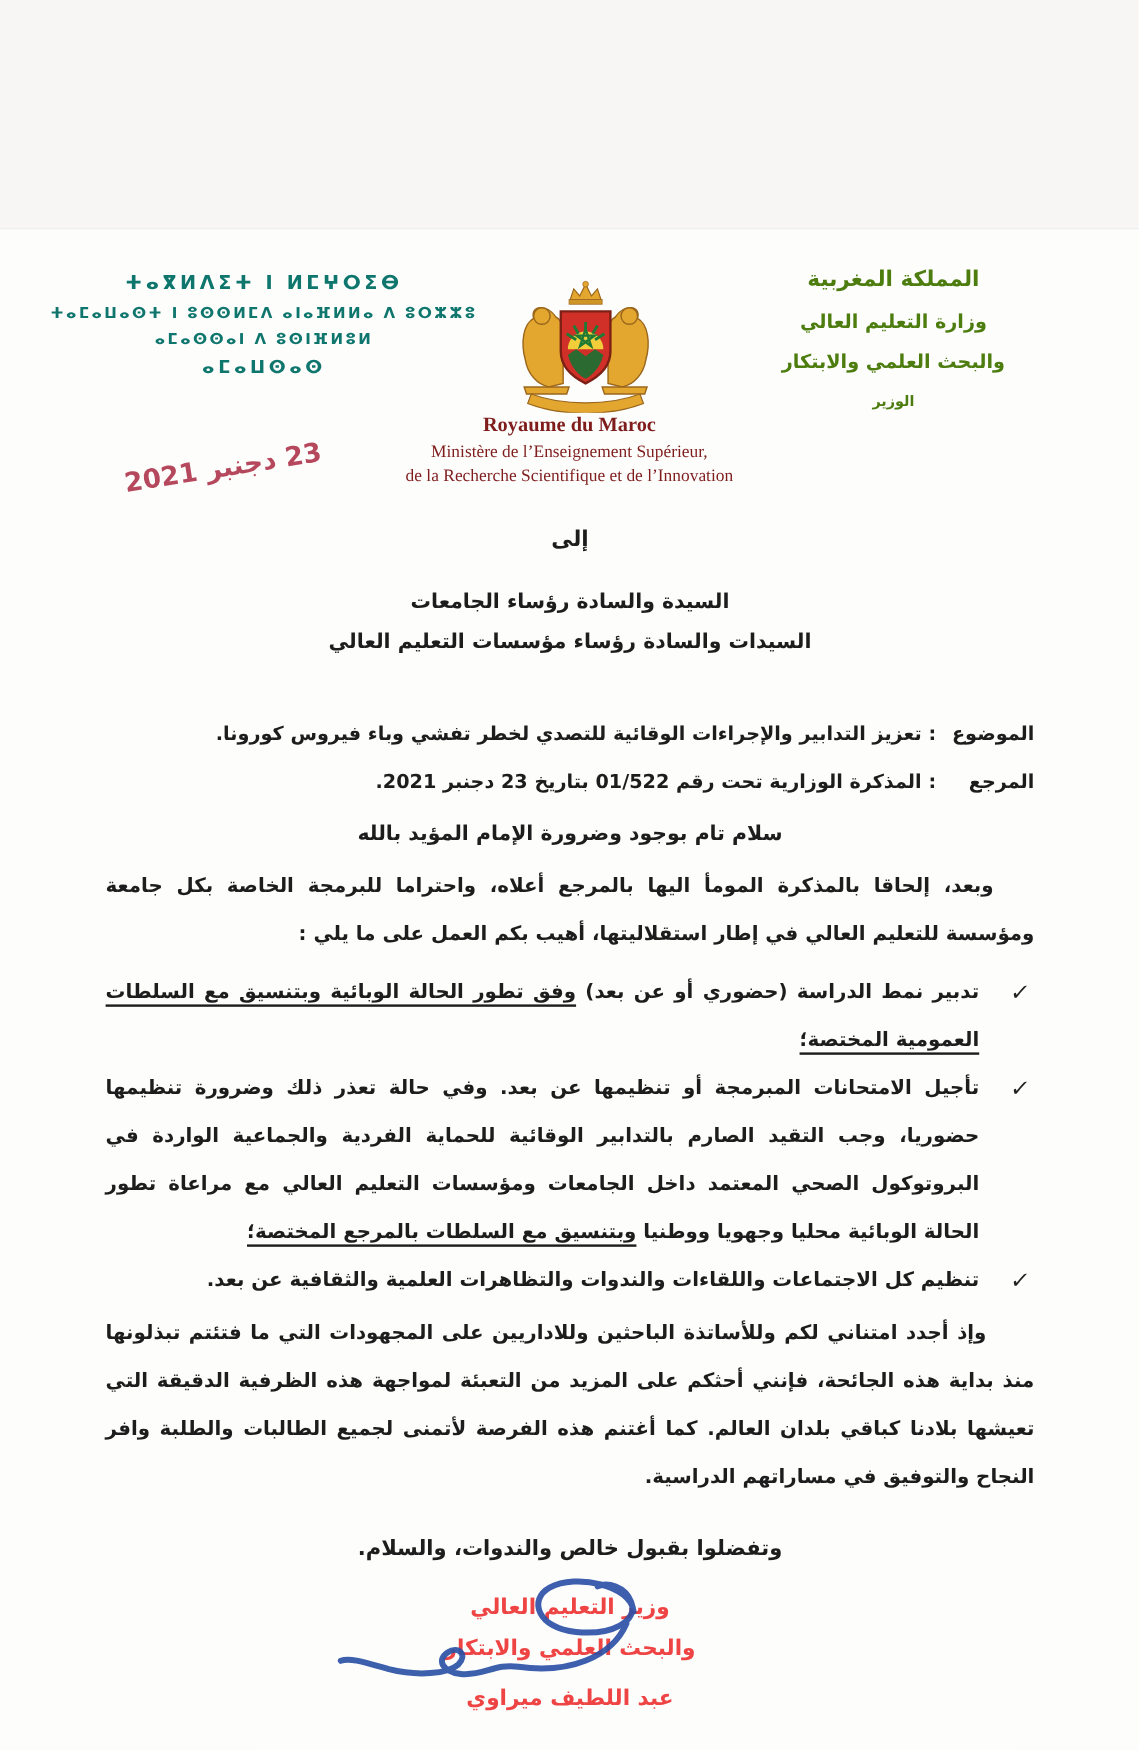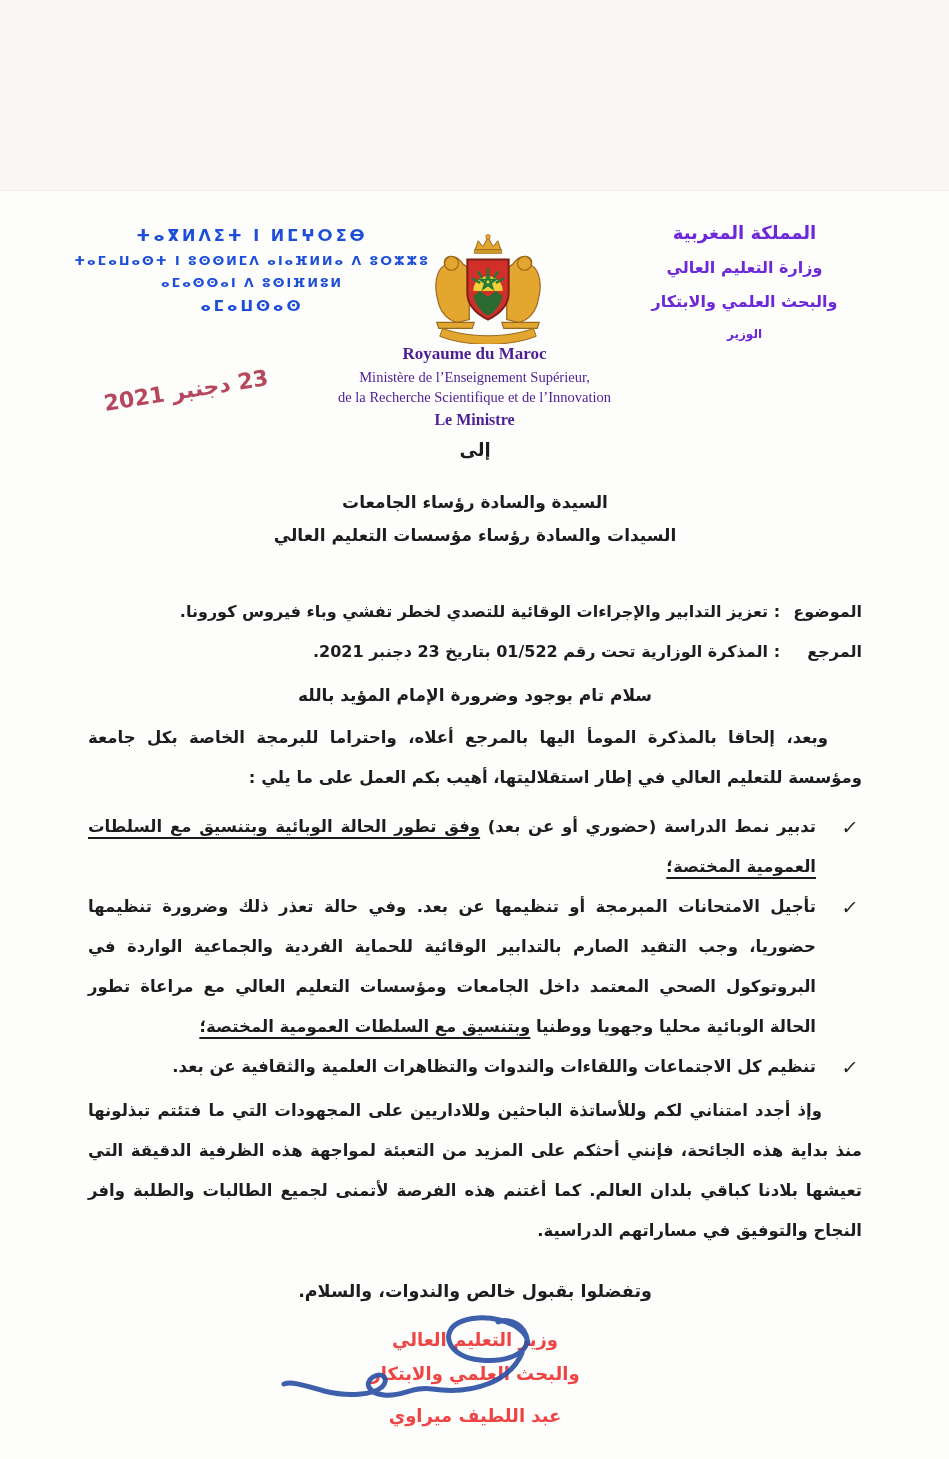--- a/index.html
+++ b/index.html
@@ -13,41 +13,41 @@
     color:#1d1d1d;
   }
   .top-band{
     position:absolute;top:0;left:0;width:949px;height:190px;
     background:#f7f6f5;
     border-bottom:1px solid #f1efee;
   }
   
   .tifinagh-block{
     position:absolute;top:226px;left:36px;width:368px;
-    text-align:center;color:#1d4ed8;margin-left:32px;
+    text-align:center;color:#0f766e;
   }
   .tif-l1{font-size:16px;font-weight:bold;letter-spacing:3px;}
   .tif-l2{font-size:12.5px;font-weight:bold;letter-spacing:2px;margin-top:8px;}
   .tif-l3{font-size:12.5px;font-weight:bold;letter-spacing:2px;margin-top:7px;}
   .tif-l4{font-size:15px;font-weight:bold;letter-spacing:3px;margin-top:7px;}
 
   .arabic-head{
     position:absolute;top:222px;right:82px;width:245px;
-    text-align:center;direction:rtl;font-weight:bold;color:#6d28d9;
+    text-align:center;direction:rtl;font-weight:bold;color:#4d7c0f;
   }
   .ar-h1{font-size:18px;}
   .ar-h2{font-size:16px;margin-top:15px;}
   .ar-h3{font-size:16px;margin-top:15px;}
   .ar-h4{font-size:12px;margin-top:16px;}
 
   .emblem{position:absolute;top:232px;left:424px;width:128px;height:112px;}
 
   .french-block{
     position:absolute;top:344px;left:0;width:949px;text-align:center;
-    font-family:"Liberation Serif","DejaVu Serif",serif;color:#4c1d95;
+    font-family:"Liberation Serif","DejaVu Serif",serif;color:#7f1d1d;
   }
   .fr-1{font-size:17px;font-weight:bold;}
   .fr-2{font-size:14.5px;margin-top:5px;}
   .fr-3{font-size:14.5px;margin-top:3px;}
   .fr-4{font-size:16px;font-weight:bold;margin-top:5px;}
 
   .date-stamp{
     position:absolute;top:378px;left:86px;width:200px;
     direction:rtl;text-align:center;
     color:#b5485c;font-size:22px;font-weight:bold;letter-spacing:2px;
@@ -150,21 +150,20 @@
     <div class="ar-h1">المملكة المغربية</div>
     <div class="ar-h2">وزارة التعليم العالي</div>
     <div class="ar-h3">والبحث العلمي والابتكار</div>
     <div class="ar-h4">الوزير</div>
   </div>
 
   <div class="french-block" lang="fr">
     <div class="fr-1">Royaume du Maroc</div>
     <div class="fr-2">Ministère de l’Enseignement Supérieur,</div>
     <div class="fr-3">de la Recherche Scientifique et de l’Innovation</div>
-    <div class="fr-4">Le Ministre</div>
   </div>
 
   <div class="date-stamp" lang="ar">23 دجنبر 2021</div>
 
   <div class="letter-body" lang="ar">
 
     <div class="to-line">إلى</div>
 
     <div class="addr-wrap">
       <div class="addressee">السيدة والسادة رؤساء الجامعات</div>
@@ -188,21 +187,21 @@
 
     <div class="para intro">وبعد، إلحاقا بالمذكرة المومأ اليها بالمرجع أعلاه، واحتراما للبرمجة الخاصة بكل جامعة ومؤسسة للتعليم العالي في إطار استقلاليتها، أهيب بكم العمل على ما يلي :</div>
 
     <div class="bullets">
       <div class="bullet">
         <span class="check">✓</span>
         <span>تدبير نمط الدراسة (حضوري أو عن بعد) </span><span class="emph">وفق تطور الحالة الوبائية وبتنسيق مع السلطات العمومية المختصة؛</span>
       </div>
       <div class="bullet">
         <span class="check">✓</span>
-        <span>تأجيل الامتحانات المبرمجة أو تنظيمها عن بعد. وفي حالة تعذر ذلك وضرورة تنظيمها حضوريا، وجب التقيد الصارم بالتدابير الوقائية للحماية الفردية والجماعية الواردة في البروتوكول الصحي المعتمد داخل الجامعات ومؤسسات التعليم العالي مع مراعاة تطور الحالة الوبائية محليا وجهويا ووطنيا </span><span class="emph">وبتنسيق مع السلطات العمومية المختصة؛</span>
+        <span>تأجيل الامتحانات المبرمجة أو تنظيمها عن بعد. وفي حالة تعذر ذلك وضرورة تنظيمها حضوريا، وجب التقيد الصارم بالتدابير الوقائية للحماية الفردية والجماعية الواردة في البروتوكول الصحي المعتمد داخل الجامعات ومؤسسات التعليم العالي مع مراعاة تطور الحالة الوبائية محليا وجهويا ووطنيا </span><span class="emph">وبتنسيق مع السلطات بالمرجع المختصة؛</span>
       </div>
       <div class="bullet">
         <span class="check">✓</span>
         <span>تنظيم كل الاجتماعات واللقاءات والندوات والتظاهرات العلمية والثقافية عن بعد.</span>
       </div>
     </div>
 
     <div class="para closing">وإذ أجدد امتناني لكم وللأساتذة الباحثين وللاداريين على المجهودات التي ما فتئتم تبذلونها منذ بداية هذه الجائحة، فإنني أحثكم على المزيد من التعبئة لمواجهة هذه الظرفية الدقيقة التي تعيشها بلادنا كباقي بلدان العالم. كما أغتنم هذه الفرصة لأتمنى لجميع الطالبات والطلبة وافر النجاح والتوفيق في مساراتهم الدراسية.</div>
 
     <div class="farewell">وتفضلوا بقبول خالص والندوات، والسلام.</div>

